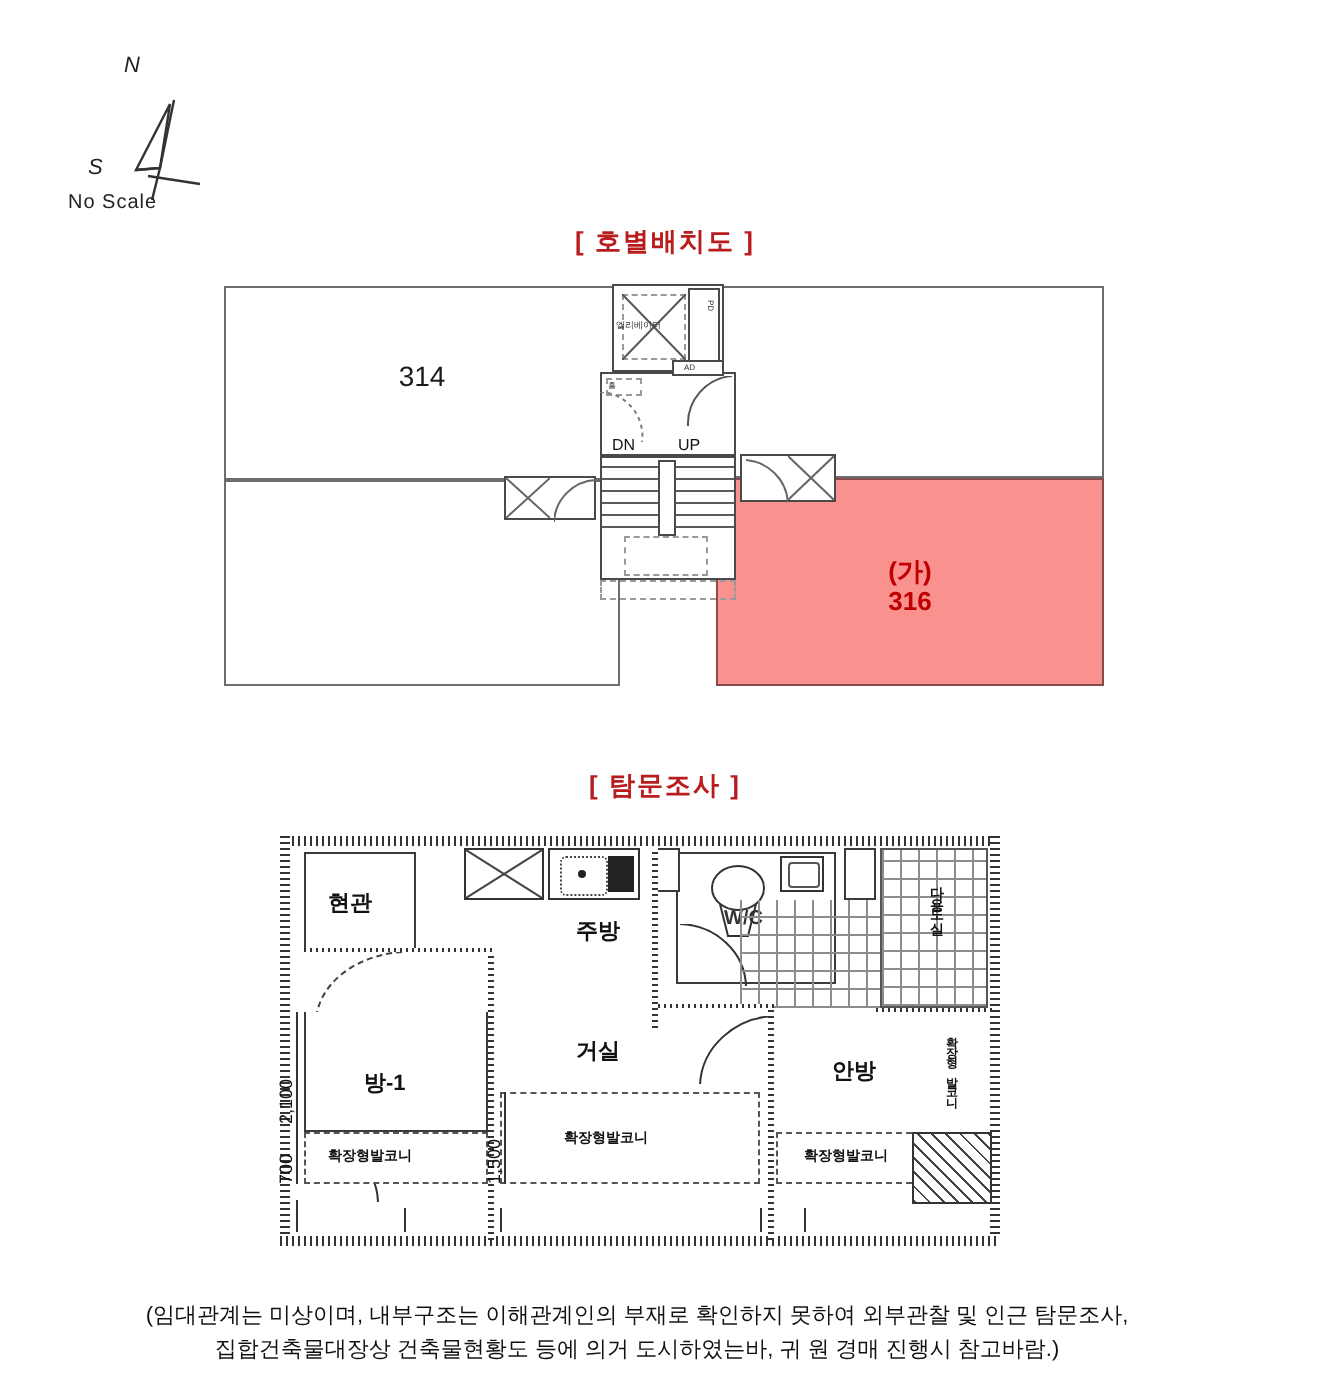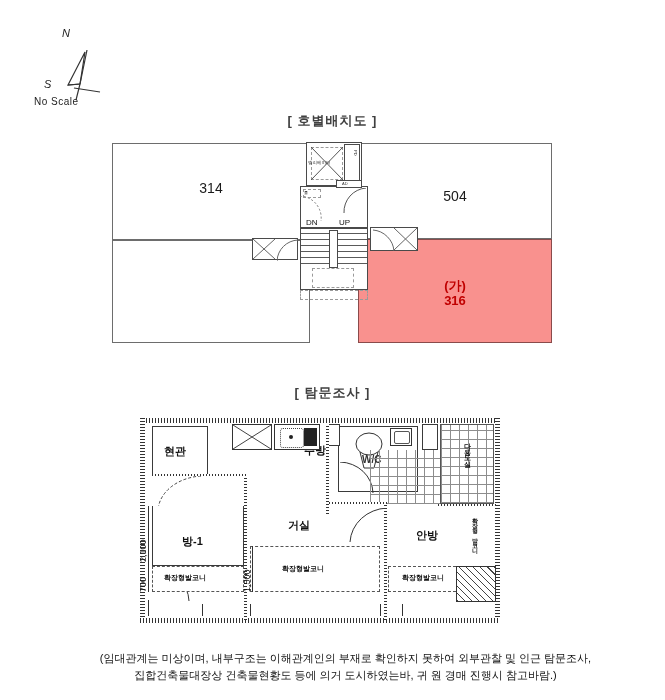--- a/index.html
+++ b/index.html
@@ -5,21 +5,21 @@
   html,body{margin:0;padding:0;background:#ffffff;}
   body{width:665px;height:700px;position:relative;overflow:hidden;
        font-family:"Liberation Sans","DejaVu Sans",sans-serif;color:#1a1a1a;}
   .abs{position:absolute;}
   
   #compass{left:30px;top:22px;width:120px;height:100px;}
   #compass svg{display:block;}
   .cmp-lbl{font-style:italic;font-size:11px;color:#222;}
   #noscale{left:34px;top:96px;font-size:10px;letter-spacing:.5px;color:#222;}
   
-  .plan-title{width:100%;text-align:center;font-size:13px;font-weight:bold;letter-spacing:1px;color:#404040;}
+  .plan-title{width:100%;text-align:center;font-size:13px;font-weight:bold;letter-spacing:1px;color:#b91c1c;}
   #title1{left:0;top:112px;}
   #title2{left:0;top:384px;}
   
   #layout{left:112px;top:143px;width:440px;height:200px;}
   .unitbox{position:absolute;border:1px solid #6d6d6d;background:#fff;box-sizing:border-box;}
   .unit-lbl{position:absolute;font-size:14px;color:#1a1a1a;text-align:center;}
   #u501{left:0;top:0;width:198px;height:97px;}
   #u502{left:0;top:97px;width:198px;height:103px;}
   #u504{left:246px;top:0;width:194px;height:96px;}
   #u503{left:246px;top:96px;width:194px;height:104px;background:#f9918e;border-color:#8a4b4b;}
@@ -49,21 +49,21 @@
   .dimline{position:absolute;background:#333;}
   .bal{position:absolute;border:1px dashed #555;box-sizing:border-box;background:#fff;}
   .hatchbox{position:absolute;box-sizing:border-box;border:1px solid #333;
       background:repeating-linear-gradient(45deg,#444 0 1px,#fff 1px 5px);}
   .grid{position:absolute;box-sizing:border-box;
       background:
         repeating-linear-gradient(0deg,#8d8d8d 0 1px,transparent 1px 9px),
         repeating-linear-gradient(90deg,#8d8d8d 0 1px,transparent 1px 9px);}
   .fixt{position:absolute;border:1px solid #333;box-sizing:border-box;background:#fff;}
   
-  #footnote{left:0;top:650px;width:637px;text-align:center;font-size:11px;line-height:17px;color:#111;padding-left:27px;}
+  #footnote{left:0;top:650px;width:637px;text-align:center;font-size:11px;line-height:17px;color:#111;}
 </style>
 </head>
 <body>
 
 <div class="abs" id="compass">
   <svg width="120" height="90" viewBox="0 0 120 90">
     <polygon points="38,63 55,30 50,62" fill="none" stroke="#333" stroke-width="1.2"></polygon>
     <line x1="50" y1="62" x2="57" y2="28" stroke="#333" stroke-width="1.2"></line>
     <line x1="38" y1="63" x2="50" y2="62" stroke="#333" stroke-width="1.2"></line>
     <line x1="44" y1="66" x2="70" y2="70" stroke="#333" stroke-width="1.2"></line>
@@ -77,21 +77,20 @@
 <div class="abs plan-title" id="title1">[ 호별배치도 ]</div>
 
 <div class="abs" id="layout">
 
   <div class="unitbox" id="u501"></div>
   <div class="unitbox" id="u502"></div>
   <div class="unitbox" id="u504"></div>
   <div class="unitbox" id="u503"></div>
 
   <div class="unit-lbl" id="l501">314</div>
-  <div class="unit-lbl" id="l504">504</div>
   <div class="unit-lbl" id="l503">
     <div>(가)</div>
     <div>316</div>
   </div>
 
   <div id="core">
 
     <div class="corewall" style="left:8px;top:2px;width:56px;height:44px;"></div>
     <div class="dash" style="left:13px;top:7px;width:32px;height:33px;"></div>
     <svg class="abs" style="left:13px;top:7px;" width="32" height="33">
@@ -156,21 +155,21 @@
   <div class="ihatchwall" style="left:0;top:0;width:5px;height:205px;background:repeating-linear-gradient(0deg,#333 0 1px,#fff 1px 3px);"></div>
   <div class="ihatchwall" style="left:355px;top:0;width:5px;height:205px;background:repeating-linear-gradient(0deg,#333 0 1px,#fff 1px 3px);"></div>
   <div class="ihatchwall" style="left:0;top:200px;width:360px;height:5px;"></div>
 
   <div class="iroom" style="left:12px;top:8px;width:56px;height:50px;"></div>
   <div class="ilbl" style="left:24px;top:26px;">현관</div>
   <svg class="abs" style="left:14px;top:58px;" width="48" height="36">
     <path d="M47,0 A47,36 0 0 0 4,34" fill="none" stroke="#444" stroke-width="1" stroke-dasharray="3,2"></path>
   </svg>
 
-  <div class="ilbl" style="left:148px;top:25px;margin-left:16px;">주방</div>
+  <div class="ilbl" style="left:148px;top:40px;">주방</div>
   <div class="fixt" style="left:92px;top:6px;width:40px;height:26px;"></div>
   <svg class="abs" style="left:93px;top:7px;" width="38" height="24">
     <line x1="0" y1="0" x2="38" y2="24" stroke="#444" stroke-width="1"></line>
     <line x1="38" y1="0" x2="0" y2="24" stroke="#444" stroke-width="1"></line>
   </svg>
   <div class="fixt" style="left:134px;top:6px;width:46px;height:26px;"></div>
   <div class="abs" style="left:140px;top:10px;width:22px;height:18px;border:1px dotted #444;border-radius:3px;"></div>
   <div class="abs" style="left:149px;top:17px;width:4px;height:4px;background:#222;border-radius:50%;"></div>
   <div class="abs" style="left:164px;top:10px;width:13px;height:18px;background:#222;"></div>
 

